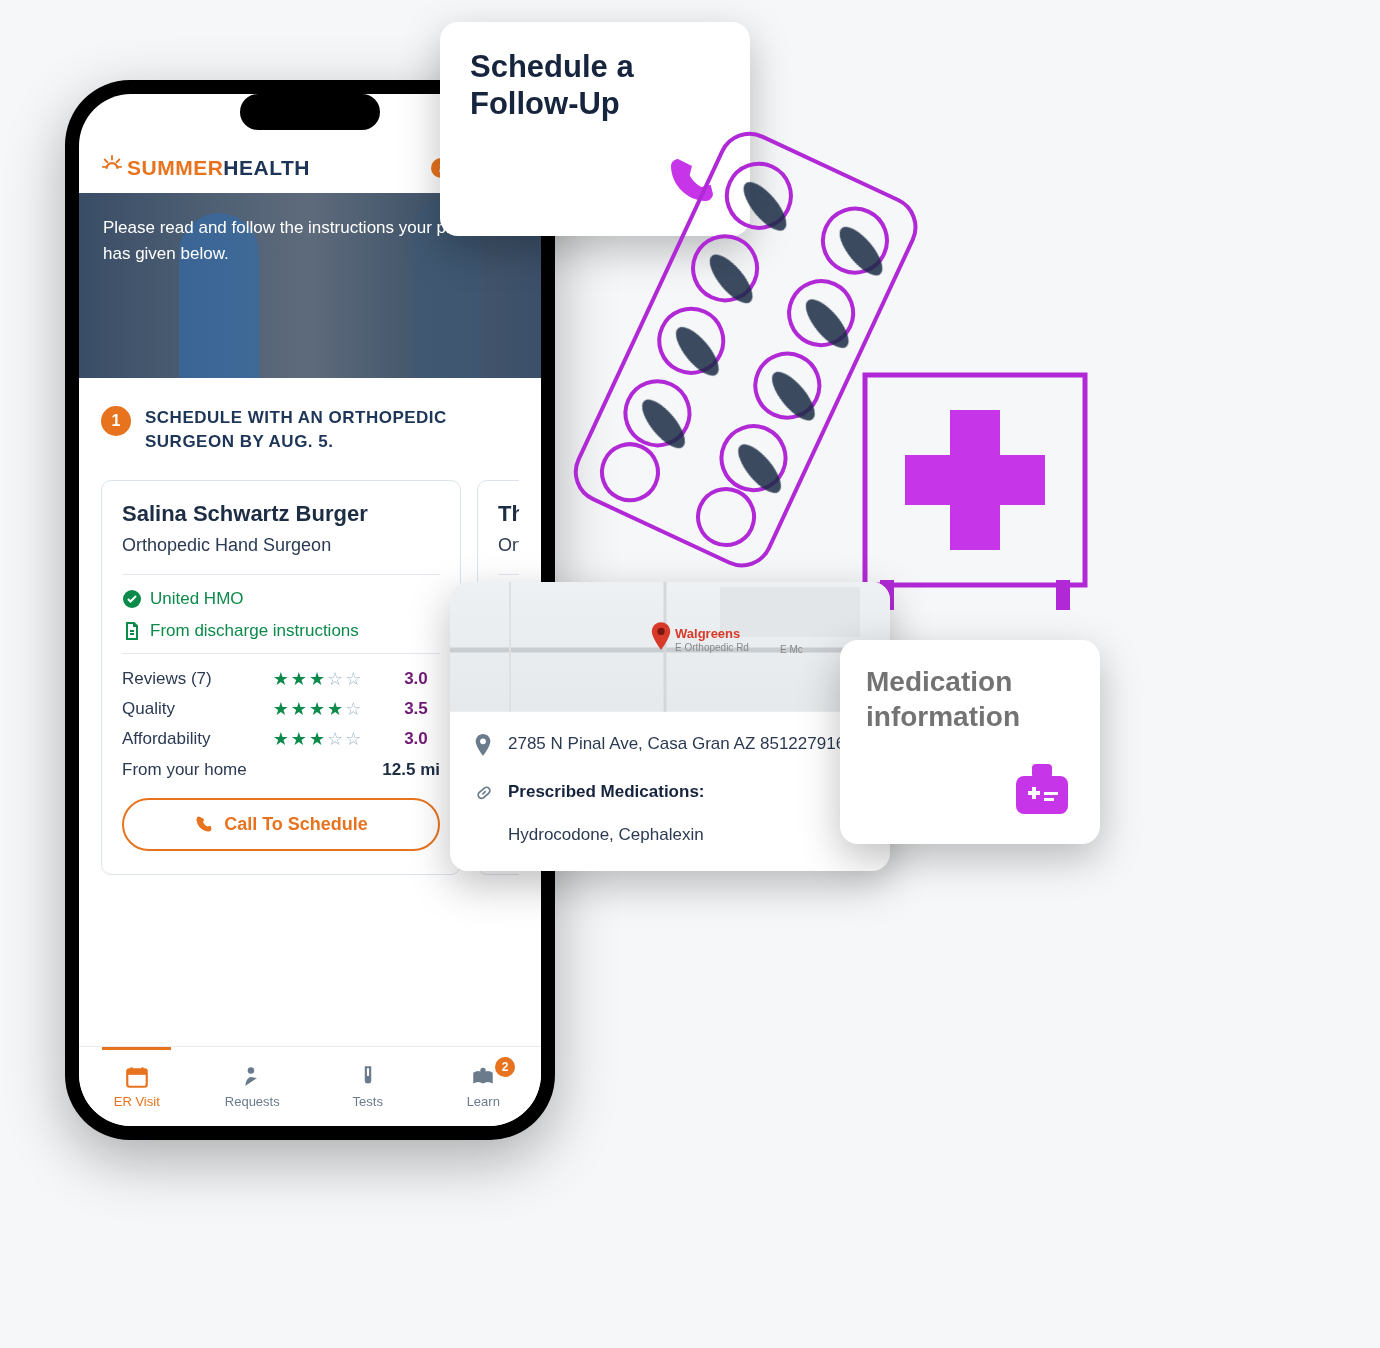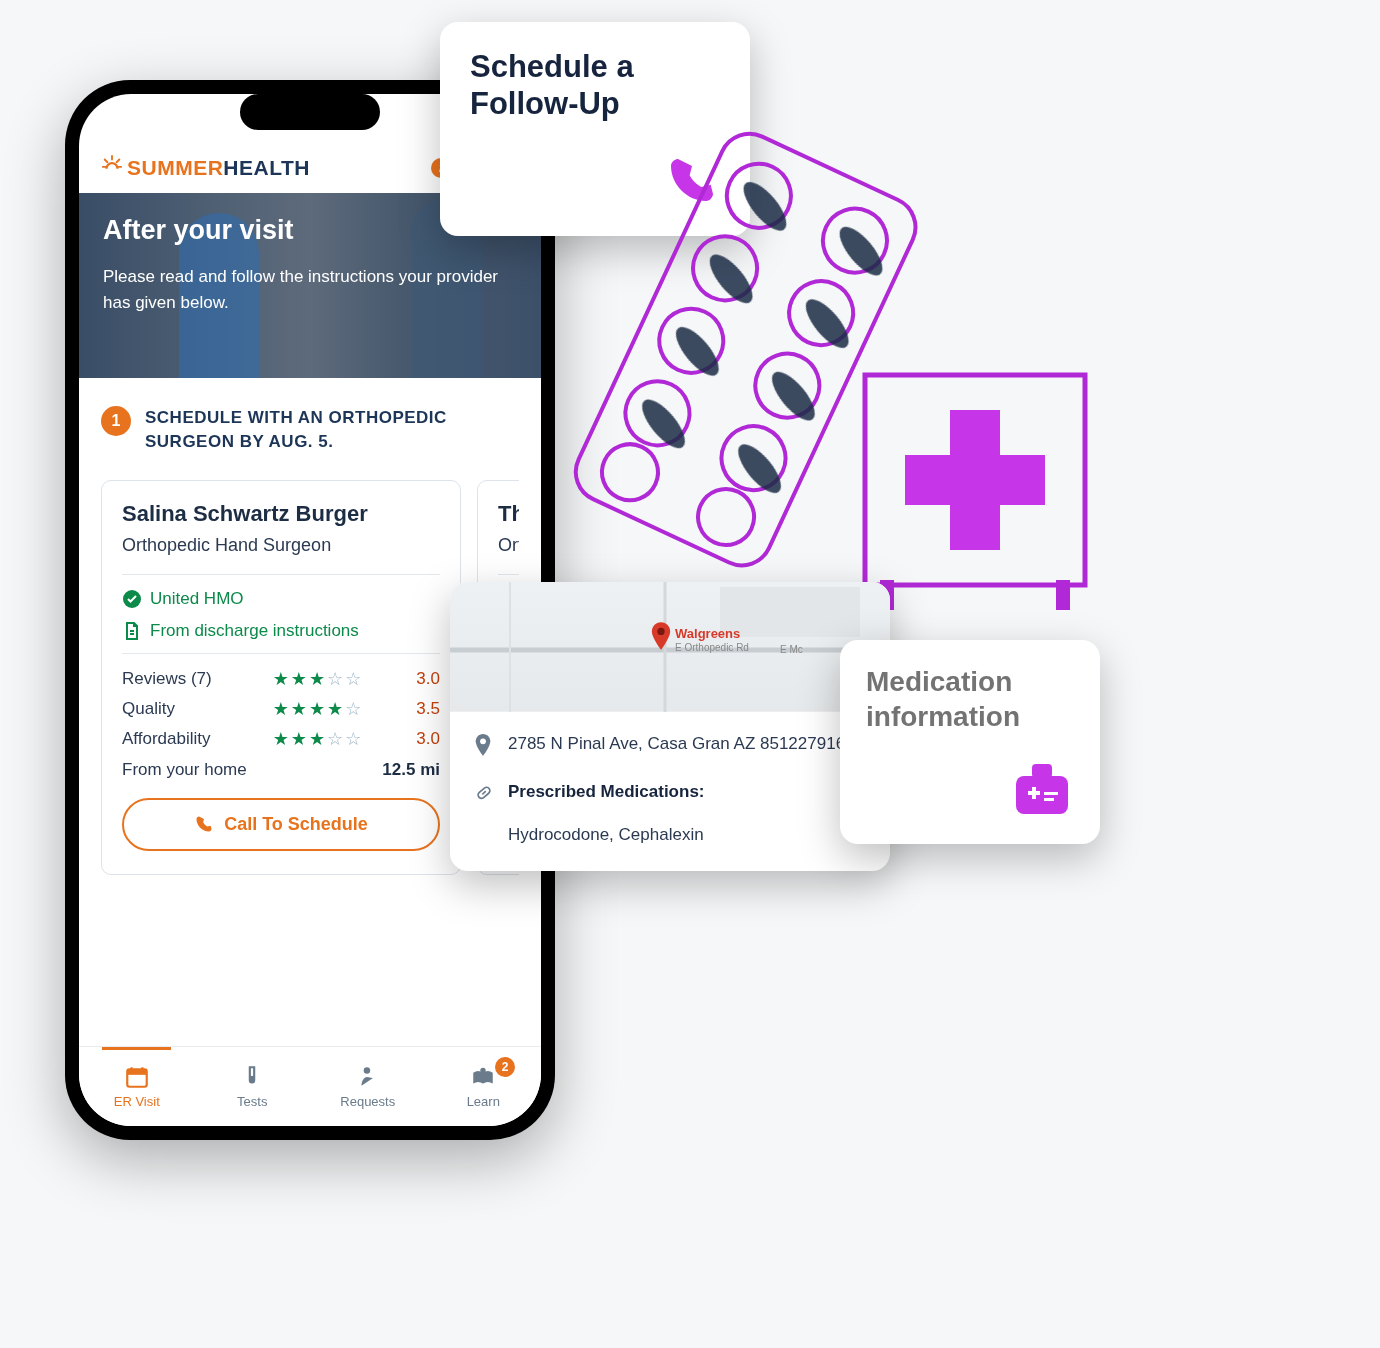--- a/index.html
+++ b/index.html
@@ -77,21 +77,21 @@
 .provider-specialty { font-size: 18px; color: #2b3a52; margin-bottom: 18px; }
 .divider { height: 1px; background: #e2e8ee; margin: 0 0 14px 0; }
 .tag-row { display: flex; align-items: center; gap: 8px; margin-bottom: 12px; color: #0b8a4a; font-size: 17px; }
 .tag-row svg { flex-shrink: 0; }
 
 .metric { display: flex; align-items: center; justify-content: space-between; margin-bottom: 8px; font-size: 17px; color: #2b3a52; }
 .metric .label { width: 120px; }
 .stars { display: flex; gap: 2px; }
 .star-f { color: #0b8a4a; font-size: 18px; }
 .star-e { color: #9db4c4; font-size: 18px; }
-.metric .val { font-weight: 400; color: #c2410c; width: 48px; text-align: right; }
+.metric .val { font-weight: 700; color: #701a75; width: 48px; text-align: center; }
 
 .distance-row { display: flex; justify-content: space-between; margin-top: 10px; font-size: 17px; color: #2b3a52; }
 .distance-row .dist { font-weight: 700; color: #1d2d44; }
 
 .call-btn {
   margin-top: 18px;
   width: 100%;
   border: 2px solid #e8731e;
   color: #e8731e;
   background: #fff;
@@ -214,21 +214,20 @@
       </div>
       <a class="maps-link">
         <span class="info-circle">i</span>
         <span>Maps &amp;</span>
       </a>
     </div>
 
     <div class="hero">
       <div class="hero-fig1"></div>
         <div class="hero-fig2"></div>
-      <h2>After your visit</h2>
       <p>Please read and follow the instructions your provider has given below.</p>
     </div>
 
     <div class="content">
       <div class="step-header">
         <div class="step-badge">1</div>
         <div class="step-text">SCHEDULE WITH AN ORTHOPEDIC SURGEON BY AUG. 5.</div>
       </div>
 
       <div class="cards-row">
@@ -332,31 +331,31 @@
         <svg width="26" height="26" viewBox="0 0 24 24">
             <rect x="3" y="5" width="18" height="16" rx="2" fill="none" stroke="#e8731e" stroke-width="2"></rect>
             <rect x="3" y="5" width="18" height="5" fill="#e8731e"></rect>
             <line x1="7" y1="3" x2="7" y2="7" stroke="#e8731e" stroke-width="2"></line>
             <line x1="17" y1="3" x2="17" y2="7" stroke="#e8731e" stroke-width="2"></line>
           </svg>
         <span>ER Visit</span>
       </div>
       <div class="nav-item">
         <svg width="26" height="26" viewBox="0 0 24 24">
+            <circle cx="11" cy="6" r="3" fill="#6a7b8c"></circle>
+            <path d="M6 20 c0 -5 3 -8 5 -8 c3 0 5 2 7 0" fill="#6a7b8c"></path>
+          </svg>
+        <span>Requests</span>
+      </div>
+      <div class="nav-item">
+        <svg width="26" height="26" viewBox="0 0 24 24">
             <path d="M9 3 h6 M10 3 v12 a2 2 0 0 0 4 0 V3" fill="none" stroke="#6a7b8c" stroke-width="2"></path>
             <rect x="10" y="11" width="4" height="6" fill="#6a7b8c"></rect>
           </svg>
         <span>Tests</span>
-      </div>
-      <div class="nav-item">
-        <svg width="26" height="26" viewBox="0 0 24 24">
-            <circle cx="11" cy="6" r="3" fill="#6a7b8c"></circle>
-            <path d="M6 20 c0 -5 3 -8 5 -8 c3 0 5 2 7 0" fill="#6a7b8c"></path>
-          </svg>
-        <span>Requests</span>
       </div>
       <div class="nav-item">
         <svg width="26" height="26" viewBox="0 0 24 24">
             <path d="M3 8 c3 -2 6 -2 9 0 c3 -2 6 -2 9 0 v10 c-3 -2 -6 -2 -9 0 c-3 -2 -6 -2 -9 0 z" fill="#6a7b8c"></path>
             <circle cx="12" cy="6" r="2.5" fill="#6a7b8c"></circle>
           </svg>
         <span>Learn</span>
         <span class="nav-badge">2</span>
       </div>
     </div>

